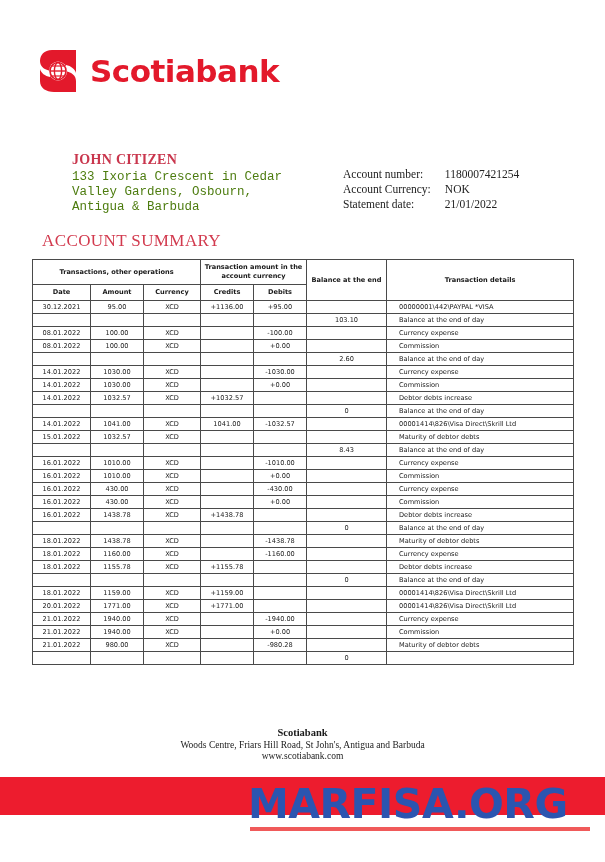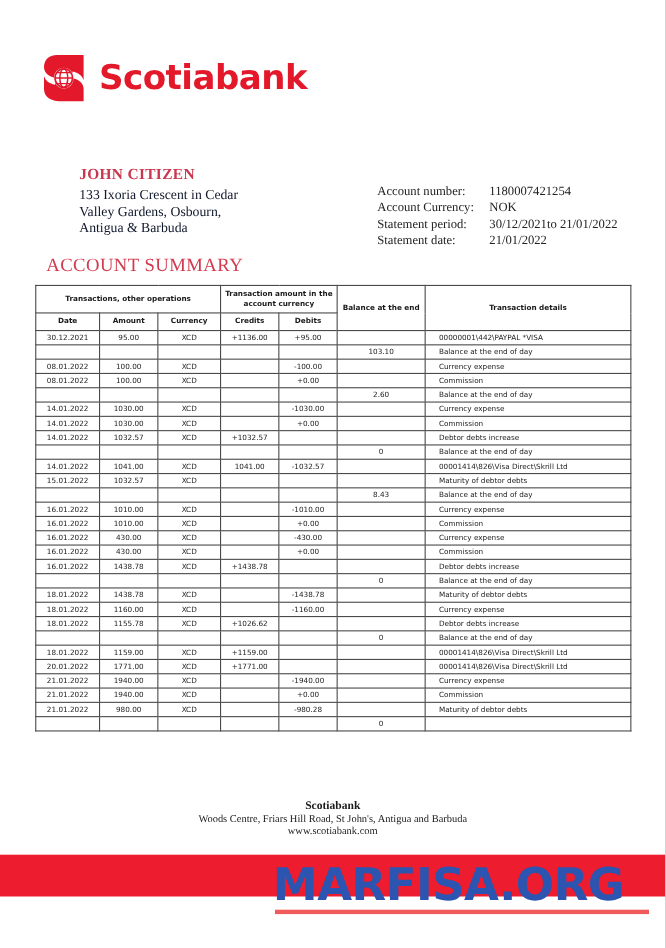--- a/index.html
+++ b/index.html
@@ -43,23 +43,23 @@
   }
   .customer-name {
     font-family: "Liberation Serif", serif;
     font-weight: bold;
     font-size: 14px;
     color: #c9364d;
     letter-spacing: 0.3px;
     margin-bottom: 2px;
   }
   .customer-addr {
-    font-family: Liberation Serif, serif;
+    font-family: Liberation Mono, monospace;
     font-size: 12.5px;
-    color: #0f172a;
+    color: #4d7c0f;
     line-height: 15px;
   }
 
   
   .acct-info {
     position: absolute;
     left: 343px;
     top: 168px;
     font-family: "Liberation Serif", serif;
     font-size: 11.5px;
@@ -201,24 +201,20 @@
   <div class="acct-info">
     <table>
       <tbody>
         <tr>
           <td class="k">Account number:</td>
           <td class="v">1180007421254</td>
         </tr>
         <tr>
           <td class="k">Account Currency:</td>
           <td class="v">NOK</td>
-        </tr>
-        <tr>
-          <td class="k">Statement period:</td>
-          <td class="v">30/12/2021to 21/01/2022</td>
         </tr>
         <tr>
           <td class="k">Statement date:</td>
           <td class="v">21/01/2022</td>
         </tr>
       </tbody>
     </table>
   </div>
 
   <div class="section-title">ACCOUNT SUMMARY</div>
@@ -427,21 +423,21 @@
             <td>XCD</td>
             <td></td>
             <td>-1160.00</td>
             <td></td>
             <td class="details">Currency expense</td>
           </tr>
           <tr>
             <td>18.01.2022</td>
             <td>1155.78</td>
             <td>XCD</td>
-            <td>+1026.62</td>
+            <td>+1155.78</td>
             <td></td>
             <td></td>
             <td class="details">Debtor debts increase</td>
           </tr>
           <tr>
             <td></td>
             <td></td>
             <td></td>
             <td></td>
             <td></td>

